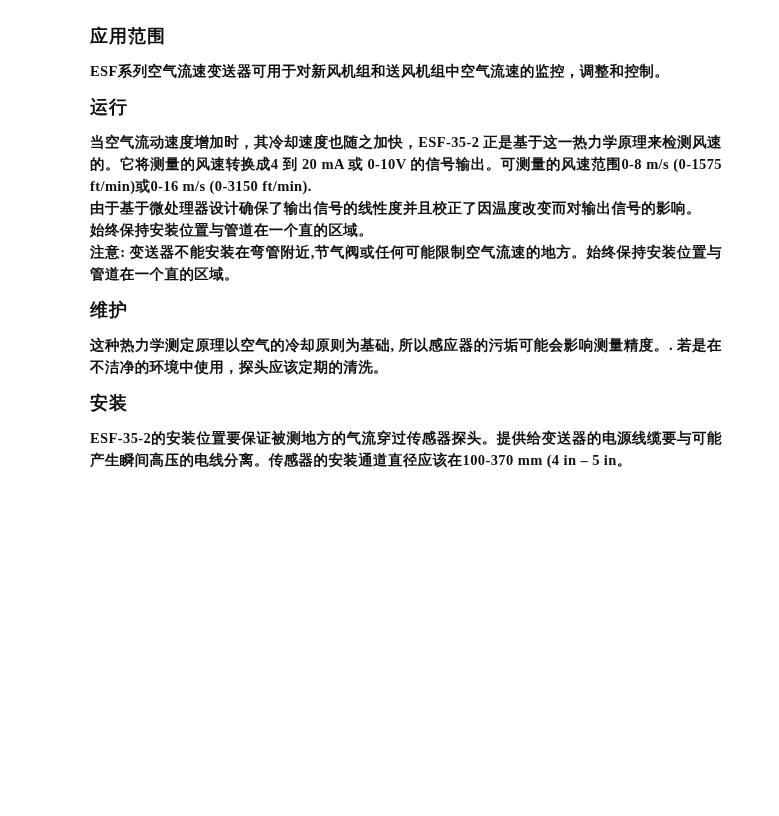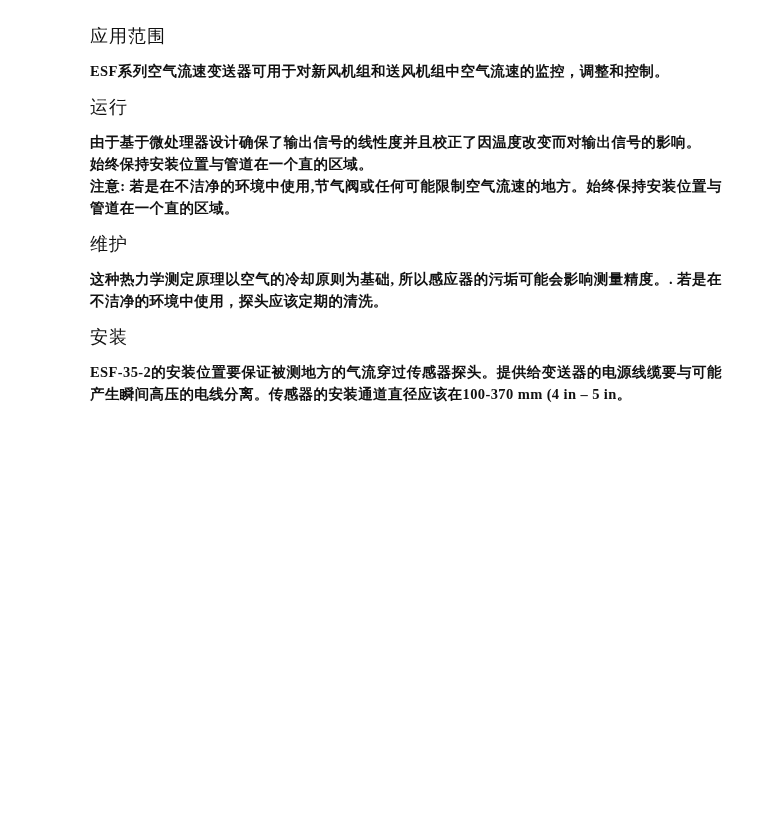--- a/index.html
+++ b/index.html
@@ -18,21 +18,21 @@
     box-sizing: border-box;
     width: 779px;
     height: 816px;
     padding: 24px 57px 0 90px;
   }
   section {
     margin: 0;
   }
   h2.section-heading {
     font-size: 18px;
-    font-weight: 400;
+    font-weight: 700;
     line-height: 24px;
     margin: 13px 0 12px 0;
     letter-spacing: 1px;
     color: #111111;
   }
   section:first-child h2.section-heading {
     margin-top: 0;
   }
   p.paragraph {
     font-size: 14.5px;
@@ -51,23 +51,24 @@
 </head>
 <body>
 
 <main class="page">
     <section>
       <h2 class="section-heading">应用范围</h2>
       <p class="paragraph"><span>ESF系列空气流速变送器可用于对新风机组和送风机组中空气流速的监控，调整和控制。</span></p>
     </section>
     <section>
       <h2 class="section-heading">运行</h2>
+      <p class="paragraph"><span>当空气流动速度增加时，其冷却速度也随之加快，ESF-35-2 正是基于这一热力学原理来检测风速的。它将测量的风速转换成4 到 20 mA 或 0-10V 的信号输出。可测量的风速范围0-8 m/s (0-1575 ft/min)或0-16 m/s (0-3150 ft/min).</span></p>
       <p class="paragraph"><span>由于基于微处理器设计确保了输出信号的线性度并且校正了因温度改变而对输出信号的影响。</span></p>
       <p class="paragraph"><span>始终保持安装位置与管道在一个直的区域。</span></p>
-      <p class="paragraph"><span>注意: 若是在不洁净的环境中使用,节气阀或任何可能限制空气流速的地方。始终保持安装位置与管道在一个直的区域。</span></p>
+      <p class="paragraph"><span>注意: 变送器不能安装在弯管附近,节气阀或任何可能限制空气流速的地方。始终保持安装位置与管道在一个直的区域。</span></p>
     </section>
     <section>
       <h2 class="section-heading">维护</h2>
       <p class="paragraph"><span>这种热力学测定原理以空气的冷却原则为基础, 所以感应器的污垢可能会影响测量精度。. 若是在不洁净的环境中使用，探头应该定期的清洗。</span></p>
     </section>
     <section>
       <h2 class="section-heading">安装</h2>
       <p class="paragraph"><span>ESF-35-2的安装位置要保证被测地方的气流穿过传感器探头。提供给变送器的电源线缆要与可能产生瞬间高压的电线分离。传感器的安装通道直径应该在100-370 mm (4 in – 5 in。</span></p>
     </section>
   </main>

